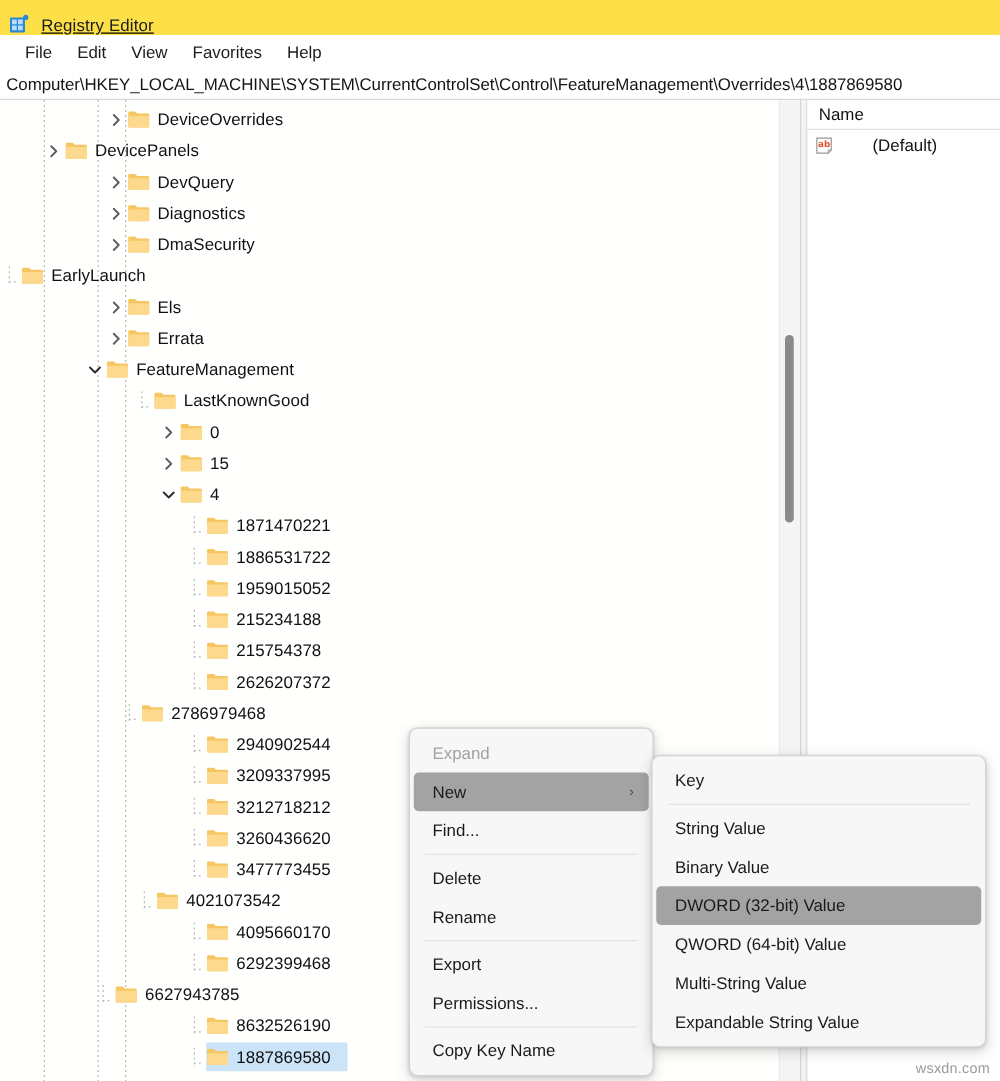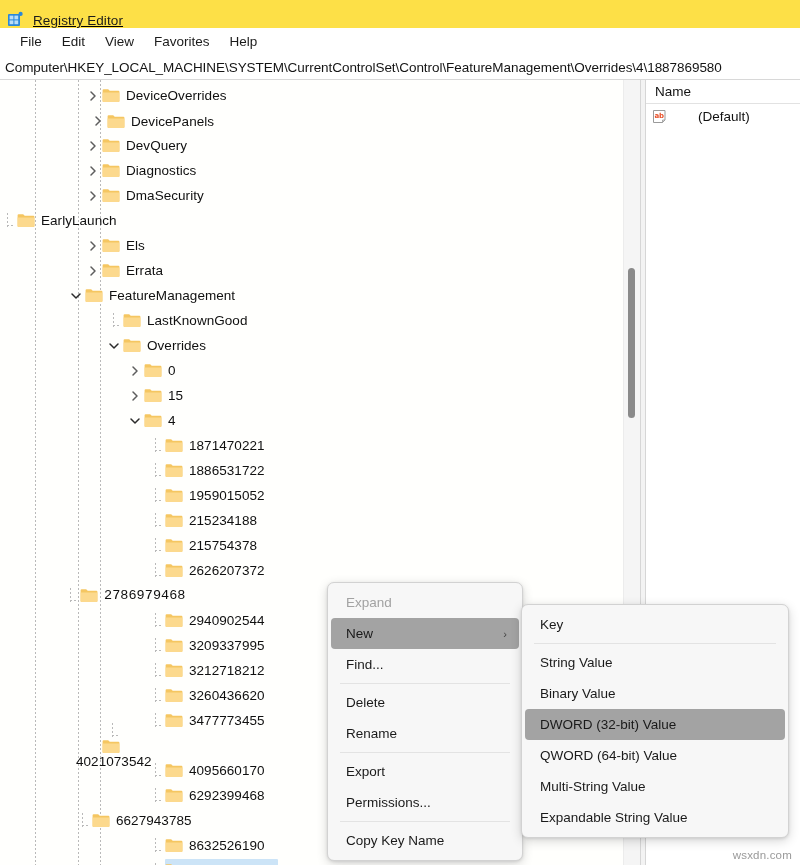--- a/index.html
+++ b/index.html
@@ -337,21 +337,21 @@
               </svg>
             </span>
             <span class="folder"><svg width="18" height="15" viewBox="0 0 18 15">
                 <path d="M0.6 2.2 a1 1 0 0 1 1-1 H6.2 l1.5 1.6 H16.4 a1 1 0 0 1 1 1 V13 a1 1 0 0 1 -1 1 H1.6 a1 1 0 0 1 -1 -1 Z" fill="#f5c661"></path>
                 <path d="M0.6 4.6 H17.4 V13 a1 1 0 0 1 -1 1 H1.6 a1 1 0 0 1 -1 -1 Z" fill="#fcd98d"></path>
               </svg></span>
             <span class="label">DeviceOverrides</span>
           </div>
         </div>
         <div class="trow">
-          <div class="inner" style="padding-left: 90px; align-items: flex-end;">
+          <div class="inner" style="padding-left: 35px;">
             <span class="chev">
               <svg width="16" height="16" viewBox="0 0 16 16">
                 <path d="M6 4 L10 8 L6 12" fill="none" stroke="#5d5d5d" stroke-width="1.5" stroke-linecap="round" stroke-linejoin="round"></path>
               </svg>
             </span>
             <span class="folder"><svg width="18" height="15" viewBox="0 0 18 15">
                 <path d="M0.6 2.2 a1 1 0 0 1 1-1 H6.2 l1.5 1.6 H16.4 a1 1 0 0 1 1 1 V13 a1 1 0 0 1 -1 1 H1.6 a1 1 0 0 1 -1 -1 Z" fill="#f5c661"></path>
                 <path d="M0.6 4.6 H17.4 V13 a1 1 0 0 1 -1 1 H1.6 a1 1 0 0 1 -1 -1 Z" fill="#fcd98d"></path>
               </svg></span>
             <span class="label">DevicePanels</span>
@@ -455,72 +455,58 @@
           <div class="inner" style="padding-left: 106px;">
             <span class="stub"></span>
             <span class="folder"><svg width="18" height="15" viewBox="0 0 18 15">
                 <path d="M0.6 2.2 a1 1 0 0 1 1-1 H6.2 l1.5 1.6 H16.4 a1 1 0 0 1 1 1 V13 a1 1 0 0 1 -1 1 H1.6 a1 1 0 0 1 -1 -1 Z" fill="#f5c661"></path>
                 <path d="M0.6 4.6 H17.4 V13 a1 1 0 0 1 -1 1 H1.6 a1 1 0 0 1 -1 -1 Z" fill="#fcd98d"></path>
               </svg></span>
             <span class="label">LastKnownGood</span>
           </div>
         </div>
         <div class="trow">
-          <div class="inner" style="padding-left: 106px;">
+          <div class="inner" style="padding-left: 127px;">
+            <span class="chev">
+              <svg width="16" height="16" viewBox="0 0 16 16">
+                <path d="M6 4 L10 8 L6 12" fill="none" stroke="#5d5d5d" stroke-width="1.5" stroke-linecap="round" stroke-linejoin="round"></path>
+              </svg>
+            </span>
+            <span class="folder"><svg width="18" height="15" viewBox="0 0 18 15">
+                <path d="M0.6 2.2 a1 1 0 0 1 1-1 H6.2 l1.5 1.6 H16.4 a1 1 0 0 1 1 1 V13 a1 1 0 0 1 -1 1 H1.6 a1 1 0 0 1 -1 -1 Z" fill="#f5c661"></path>
+                <path d="M0.6 4.6 H17.4 V13 a1 1 0 0 1 -1 1 H1.6 a1 1 0 0 1 -1 -1 Z" fill="#fcd98d"></path>
+              </svg></span>
+            <span class="label">0</span>
+          </div>
+        </div>
+        <div class="trow">
+          <div class="inner" style="padding-left: 127px;">
+            <span class="chev">
+              <svg width="16" height="16" viewBox="0 0 16 16">
+                <path d="M6 4 L10 8 L6 12" fill="none" stroke="#5d5d5d" stroke-width="1.5" stroke-linecap="round" stroke-linejoin="round"></path>
+              </svg>
+            </span>
+            <span class="folder"><svg width="18" height="15" viewBox="0 0 18 15">
+                <path d="M0.6 2.2 a1 1 0 0 1 1-1 H6.2 l1.5 1.6 H16.4 a1 1 0 0 1 1 1 V13 a1 1 0 0 1 -1 1 H1.6 a1 1 0 0 1 -1 -1 Z" fill="#f5c661"></path>
+                <path d="M0.6 4.6 H17.4 V13 a1 1 0 0 1 -1 1 H1.6 a1 1 0 0 1 -1 -1 Z" fill="#fcd98d"></path>
+              </svg></span>
+            <span class="label">15</span>
+          </div>
+        </div>
+        <div class="trow">
+          <div class="inner" style="padding-left: 127px;">
             <span class="chev">
               <svg width="16" height="16" viewBox="0 0 16 16">
                 <path d="M4 6 L8 10 L12 6" fill="none" stroke="#2b2b2b" stroke-width="1.5" stroke-linecap="round" stroke-linejoin="round"></path>
               </svg>
             </span>
             <span class="folder"><svg width="18" height="15" viewBox="0 0 18 15">
                 <path d="M0.6 2.2 a1 1 0 0 1 1-1 H6.2 l1.5 1.6 H16.4 a1 1 0 0 1 1 1 V13 a1 1 0 0 1 -1 1 H1.6 a1 1 0 0 1 -1 -1 Z" fill="#f5c661"></path>
                 <path d="M0.6 4.6 H17.4 V13 a1 1 0 0 1 -1 1 H1.6 a1 1 0 0 1 -1 -1 Z" fill="#fcd98d"></path>
               </svg></span>
-            <span class="label">Overrides</span>
-          </div>
-        </div>
-        <div class="trow">
-          <div class="inner" style="padding-left: 127px;">
-            <span class="chev">
-              <svg width="16" height="16" viewBox="0 0 16 16">
-                <path d="M6 4 L10 8 L6 12" fill="none" stroke="#5d5d5d" stroke-width="1.5" stroke-linecap="round" stroke-linejoin="round"></path>
-              </svg>
-            </span>
-            <span class="folder"><svg width="18" height="15" viewBox="0 0 18 15">
-                <path d="M0.6 2.2 a1 1 0 0 1 1-1 H6.2 l1.5 1.6 H16.4 a1 1 0 0 1 1 1 V13 a1 1 0 0 1 -1 1 H1.6 a1 1 0 0 1 -1 -1 Z" fill="#f5c661"></path>
-                <path d="M0.6 4.6 H17.4 V13 a1 1 0 0 1 -1 1 H1.6 a1 1 0 0 1 -1 -1 Z" fill="#fcd98d"></path>
-              </svg></span>
-            <span class="label">0</span>
-          </div>
-        </div>
-        <div class="trow">
-          <div class="inner" style="padding-left: 127px;">
-            <span class="chev">
-              <svg width="16" height="16" viewBox="0 0 16 16">
-                <path d="M6 4 L10 8 L6 12" fill="none" stroke="#5d5d5d" stroke-width="1.5" stroke-linecap="round" stroke-linejoin="round"></path>
-              </svg>
-            </span>
-            <span class="folder"><svg width="18" height="15" viewBox="0 0 18 15">
-                <path d="M0.6 2.2 a1 1 0 0 1 1-1 H6.2 l1.5 1.6 H16.4 a1 1 0 0 1 1 1 V13 a1 1 0 0 1 -1 1 H1.6 a1 1 0 0 1 -1 -1 Z" fill="#f5c661"></path>
-                <path d="M0.6 4.6 H17.4 V13 a1 1 0 0 1 -1 1 H1.6 a1 1 0 0 1 -1 -1 Z" fill="#fcd98d"></path>
-              </svg></span>
-            <span class="label">15</span>
-          </div>
-        </div>
-        <div class="trow">
-          <div class="inner" style="padding-left: 127px;">
-            <span class="chev">
-              <svg width="16" height="16" viewBox="0 0 16 16">
-                <path d="M4 6 L8 10 L12 6" fill="none" stroke="#2b2b2b" stroke-width="1.5" stroke-linecap="round" stroke-linejoin="round"></path>
-              </svg>
-            </span>
-            <span class="folder"><svg width="18" height="15" viewBox="0 0 18 15">
-                <path d="M0.6 2.2 a1 1 0 0 1 1-1 H6.2 l1.5 1.6 H16.4 a1 1 0 0 1 1 1 V13 a1 1 0 0 1 -1 1 H1.6 a1 1 0 0 1 -1 -1 Z" fill="#f5c661"></path>
-                <path d="M0.6 4.6 H17.4 V13 a1 1 0 0 1 -1 1 H1.6 a1 1 0 0 1 -1 -1 Z" fill="#fcd98d"></path>
-              </svg></span>
             <span class="label">4</span>
           </div>
         </div>
         <div class="trow">
           <div class="inner" style="padding-left: 148px;">
             <span class="stub"></span>
             <span class="folder"><svg width="18" height="15" viewBox="0 0 18 15">
                 <path d="M0.6 2.2 a1 1 0 0 1 1-1 H6.2 l1.5 1.6 H16.4 a1 1 0 0 1 1 1 V13 a1 1 0 0 1 -1 1 H1.6 a1 1 0 0 1 -1 -1 Z" fill="#f5c661"></path>
                 <path d="M0.6 4.6 H17.4 V13 a1 1 0 0 1 -1 1 H1.6 a1 1 0 0 1 -1 -1 Z" fill="#fcd98d"></path>
               </svg></span>
@@ -571,21 +557,21 @@
           <div class="inner" style="padding-left: 148px;">
             <span class="stub"></span>
             <span class="folder"><svg width="18" height="15" viewBox="0 0 18 15">
                 <path d="M0.6 2.2 a1 1 0 0 1 1-1 H6.2 l1.5 1.6 H16.4 a1 1 0 0 1 1 1 V13 a1 1 0 0 1 -1 1 H1.6 a1 1 0 0 1 -1 -1 Z" fill="#f5c661"></path>
                 <path d="M0.6 4.6 H17.4 V13 a1 1 0 0 1 -1 1 H1.6 a1 1 0 0 1 -1 -1 Z" fill="#fcd98d"></path>
               </svg></span>
             <span class="label">2626207372</span>
           </div>
         </div>
         <div class="trow">
-          <div class="inner" style="padding-left: 63px; font-family: Liberation Mono, monospace;">
+          <div class="inner" style="padding-left: 96px;">
             <span class="stub"></span>
             <span class="folder"><svg width="18" height="15" viewBox="0 0 18 15">
                 <path d="M0.6 2.2 a1 1 0 0 1 1-1 H6.2 l1.5 1.6 H16.4 a1 1 0 0 1 1 1 V13 a1 1 0 0 1 -1 1 H1.6 a1 1 0 0 1 -1 -1 Z" fill="#f5c661"></path>
                 <path d="M0.6 4.6 H17.4 V13 a1 1 0 0 1 -1 1 H1.6 a1 1 0 0 1 -1 -1 Z" fill="#fcd98d"></path>
               </svg></span>
             <span class="label">2786979468</span>
           </div>
         </div>
         <div class="trow">
           <div class="inner" style="padding-left: 148px;">
@@ -631,21 +617,21 @@
           <div class="inner" style="padding-left: 148px;">
             <span class="stub"></span>
             <span class="folder"><svg width="18" height="15" viewBox="0 0 18 15">
                 <path d="M0.6 2.2 a1 1 0 0 1 1-1 H6.2 l1.5 1.6 H16.4 a1 1 0 0 1 1 1 V13 a1 1 0 0 1 -1 1 H1.6 a1 1 0 0 1 -1 -1 Z" fill="#f5c661"></path>
                 <path d="M0.6 4.6 H17.4 V13 a1 1 0 0 1 -1 1 H1.6 a1 1 0 0 1 -1 -1 Z" fill="#fcd98d"></path>
               </svg></span>
             <span class="label">3477773455</span>
           </div>
         </div>
         <div class="trow">
-          <div class="inner" style="padding-left: 76px; flex-direction: column;">
+          <div class="inner" style="padding-left: 108px;">
             <span class="stub"></span>
             <span class="folder"><svg width="18" height="15" viewBox="0 0 18 15">
                 <path d="M0.6 2.2 a1 1 0 0 1 1-1 H6.2 l1.5 1.6 H16.4 a1 1 0 0 1 1 1 V13 a1 1 0 0 1 -1 1 H1.6 a1 1 0 0 1 -1 -1 Z" fill="#f5c661"></path>
                 <path d="M0.6 4.6 H17.4 V13 a1 1 0 0 1 -1 1 H1.6 a1 1 0 0 1 -1 -1 Z" fill="#fcd98d"></path>
               </svg></span>
             <span class="label">4021073542</span>
           </div>
         </div>
         <div class="trow">
           <div class="inner" style="padding-left: 148px;">

